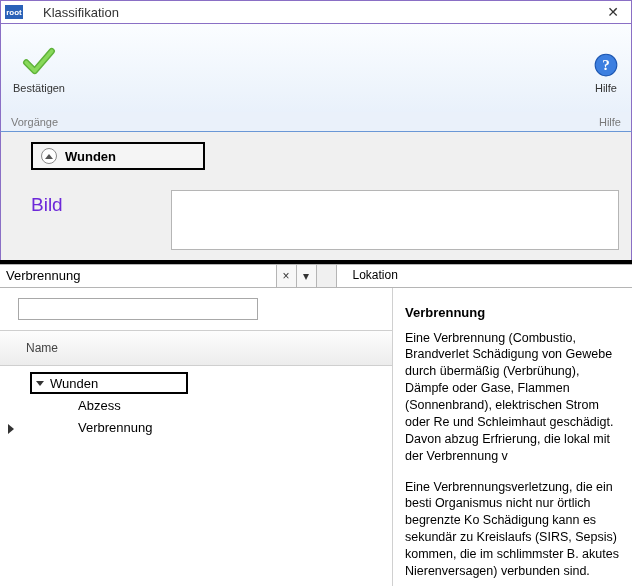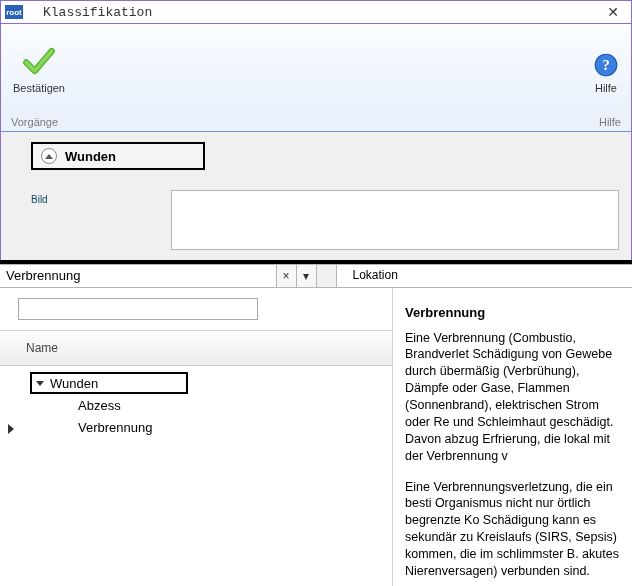--- a/index.html
+++ b/index.html
@@ -1,21 +1,21 @@
 <!DOCTYPE html>
 <html><head>
 <meta charset="utf-8">
 <style>
 * { box-sizing: border-box; margin: 0; padding: 0; }
 body { font-family: "Segoe UI", Tahoma, sans-serif; font-size: 12px; background: #fff; width: 632px; height: 586px; overflow: hidden; position: relative; }
 
 
 .titlebar { height: 24px; border: 1px solid #8a6fc5; background: #fff; display: flex; align-items: center; padding: 0 4px; }
 .titlebar .app-icon { width: 18px; height: 14px; background: #2a62b8; color: #fff; font-size: 8px; font-weight: bold; display: flex; align-items: center; justify-content: center; margin-right: 20px; }
-.titlebar .title { font-size: 13px; color: #333; flex: 1; font-family: Liberation Mono, monospace; }
+.titlebar .title { font-size: 13px; color: #333; flex: 1; }
 .titlebar .close { width: 28px; height: 20px; display: flex; align-items: center; justify-content: center; font-size: 14px; color: #333; cursor: pointer; }
 
 
 .toolbar { height: 88px; background: linear-gradient(#fbfdff, #e9f1fb); border-left: 1px solid #8a6fc5; border-right: 1px solid #8a6fc5; display: flex; }
 .toolbar .action { display: flex; flex-direction: column; align-items: center; justify-content: center; padding: 4px 12px; }
 .toolbar .action span { font-size: 11px; color: #333; margin-top: 2px; }
 .toolbar .spacer { flex: 1; }
 .check-icon svg { width: 34px; height: 34px; }
 .help-icon svg { width: 26px; height: 26px; }
 .help-action { margin-top: 8px; }
@@ -25,21 +25,21 @@
 .footer-row .fr-left { flex: 1; }
 .footer-row .fr-right { }
 
 
 .upper { border-left: 1px solid #8a6fc5; border-right: 1px solid #8a6fc5; padding: 10px 10px 0 10px; background: #f0f0f0; height: 128px; }
 .group-header { display: flex; align-items: center; width: 174px; height: 28px; border: 2px solid #000; background: #f5f5f5; padding: 0 8px; margin-left: 20px; cursor: pointer; }
 .group-header .collapse-icon { width: 16px; height: 16px; border: 1px solid #8a8a8a; border-radius: 50%; display: flex; align-items: center; justify-content: center; margin-right: 8px; background: #fff; }
 .group-header .collapse-icon::after { content: ""; width: 0; height: 0; border-left: 4px solid transparent; border-right: 4px solid transparent; border-bottom: 5px solid #555; }
 .group-header span { font-weight: bold; font-size: 13px; }
 .bild-row { display: flex; margin-top: 20px; margin-left: 20px; }
-.bild-label { width: 140px; font-size: 10px; color: #0c4a6e; padding-top: 4px; }
+.bild-label { width: 140px; font-size: 19px; color: #6d28d9; padding-top: 4px; }
 .bild-box { flex: 1; height: 60px; background: #fff; border: 1px solid #b5b5b5; margin-right: 2px; }
 
 
 .divider { height: 4px; background: #000; width: 100%; }
 
 
 .search-row { height: 24px; display: flex; align-items: stretch; border-top: 1px solid #b5b5b5; border-bottom: 1px solid #b5b5b5; }
 .search-row .search-field { flex: 1; border-right: 1px solid #b5b5b5; padding: 3px 6px; font-size: 13px; background: #fff; }
 .search-row .clear-btn, .search-row .dd-btn { width: 20px; display: flex; align-items: center; justify-content: center; border-right: 1px solid #b5b5b5; cursor: pointer; font-size: 12px; color: #333; background: #f7f7f7; }
 .search-row .gap { width: 20px; background: #f0f0f0; border-right: 1px solid #b5b5b5; }

